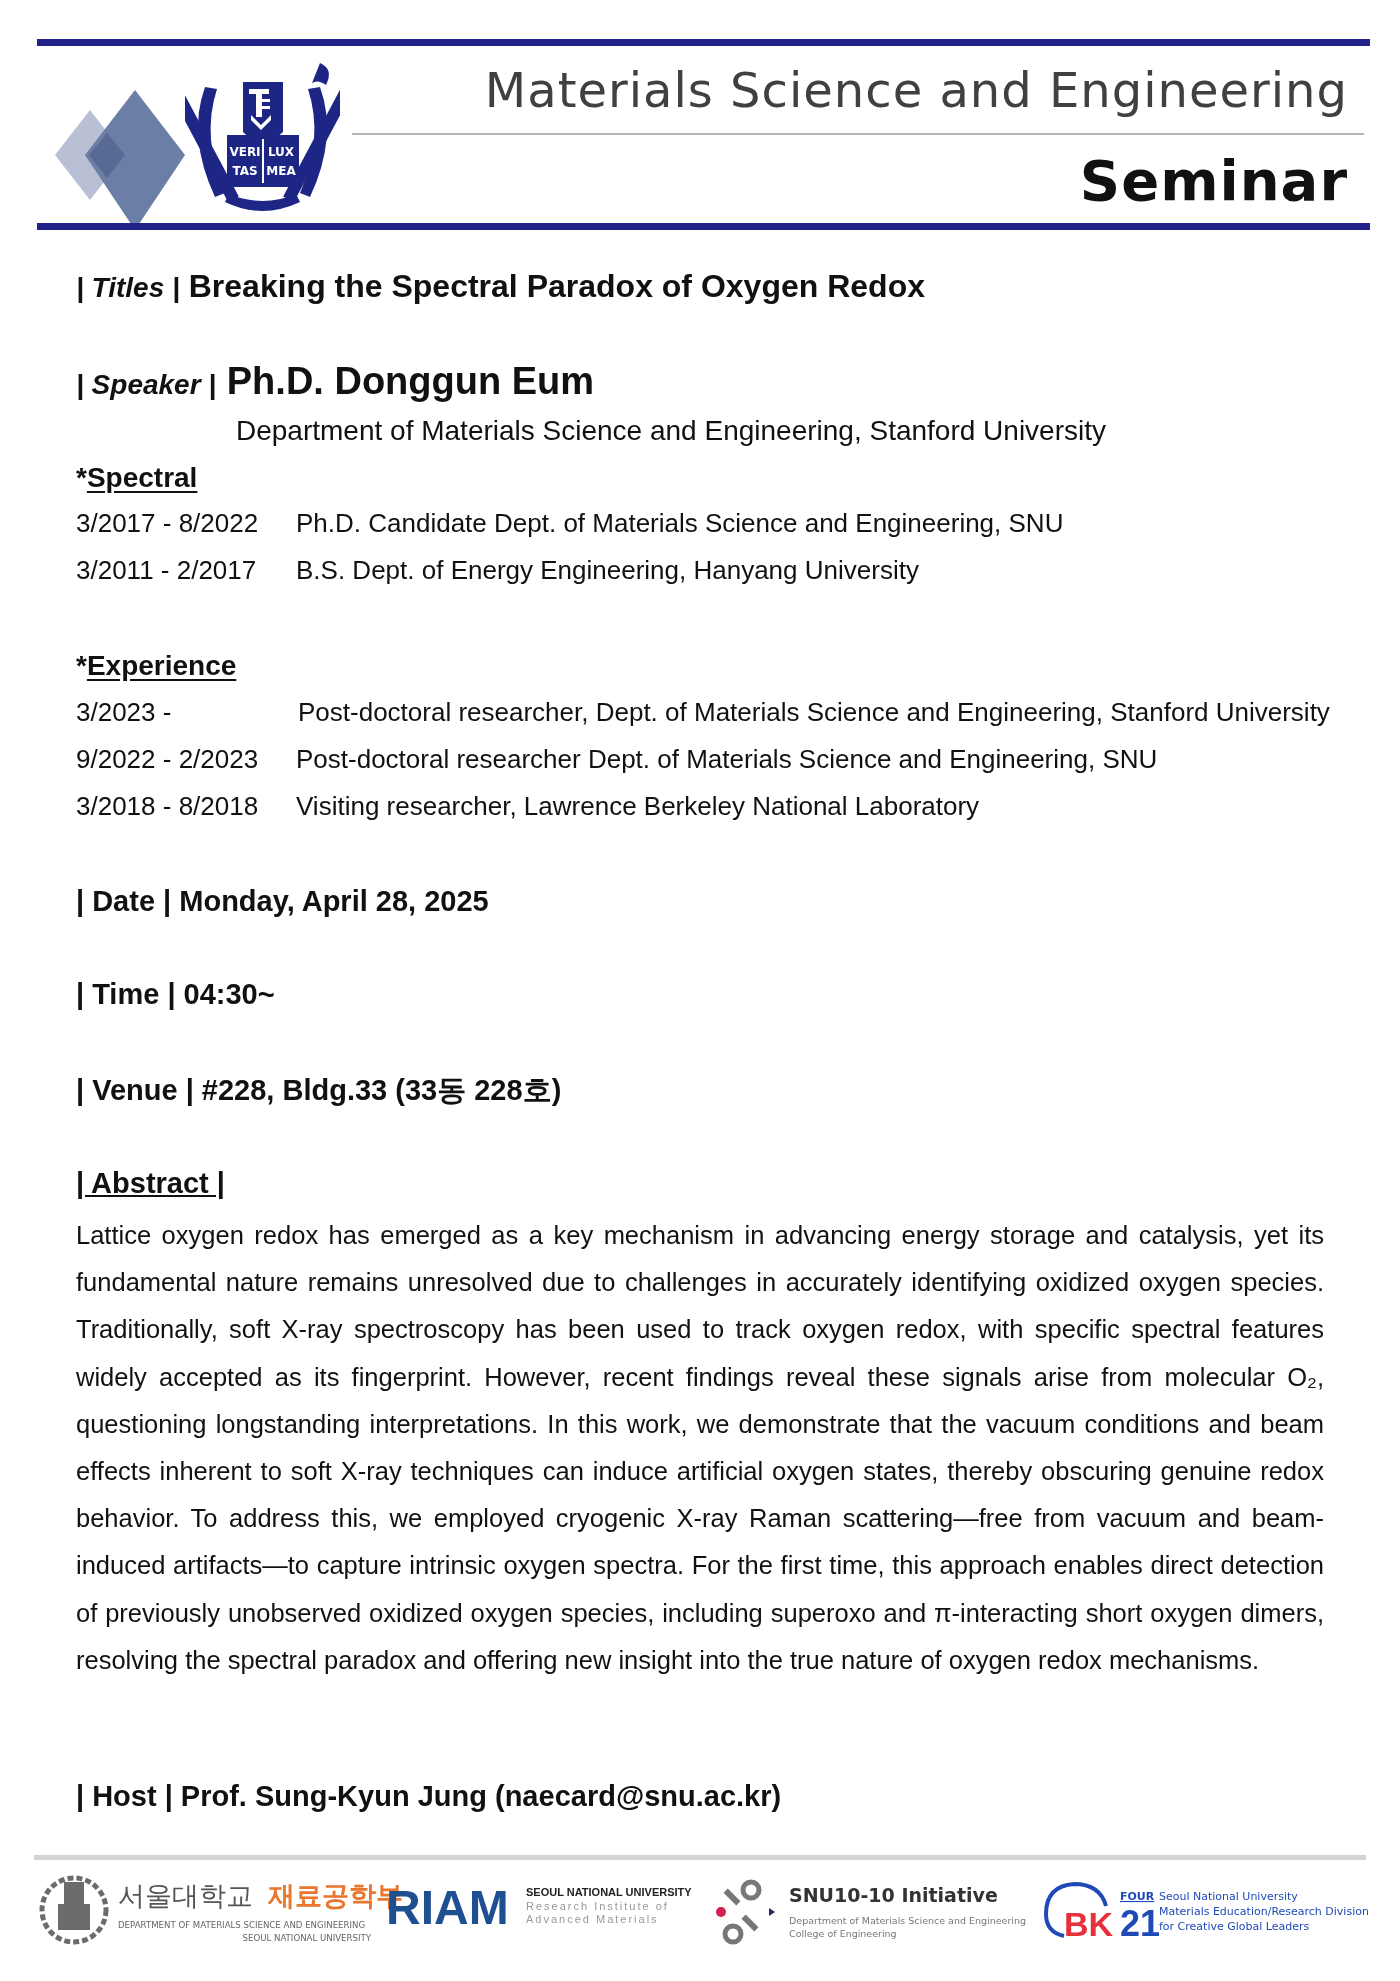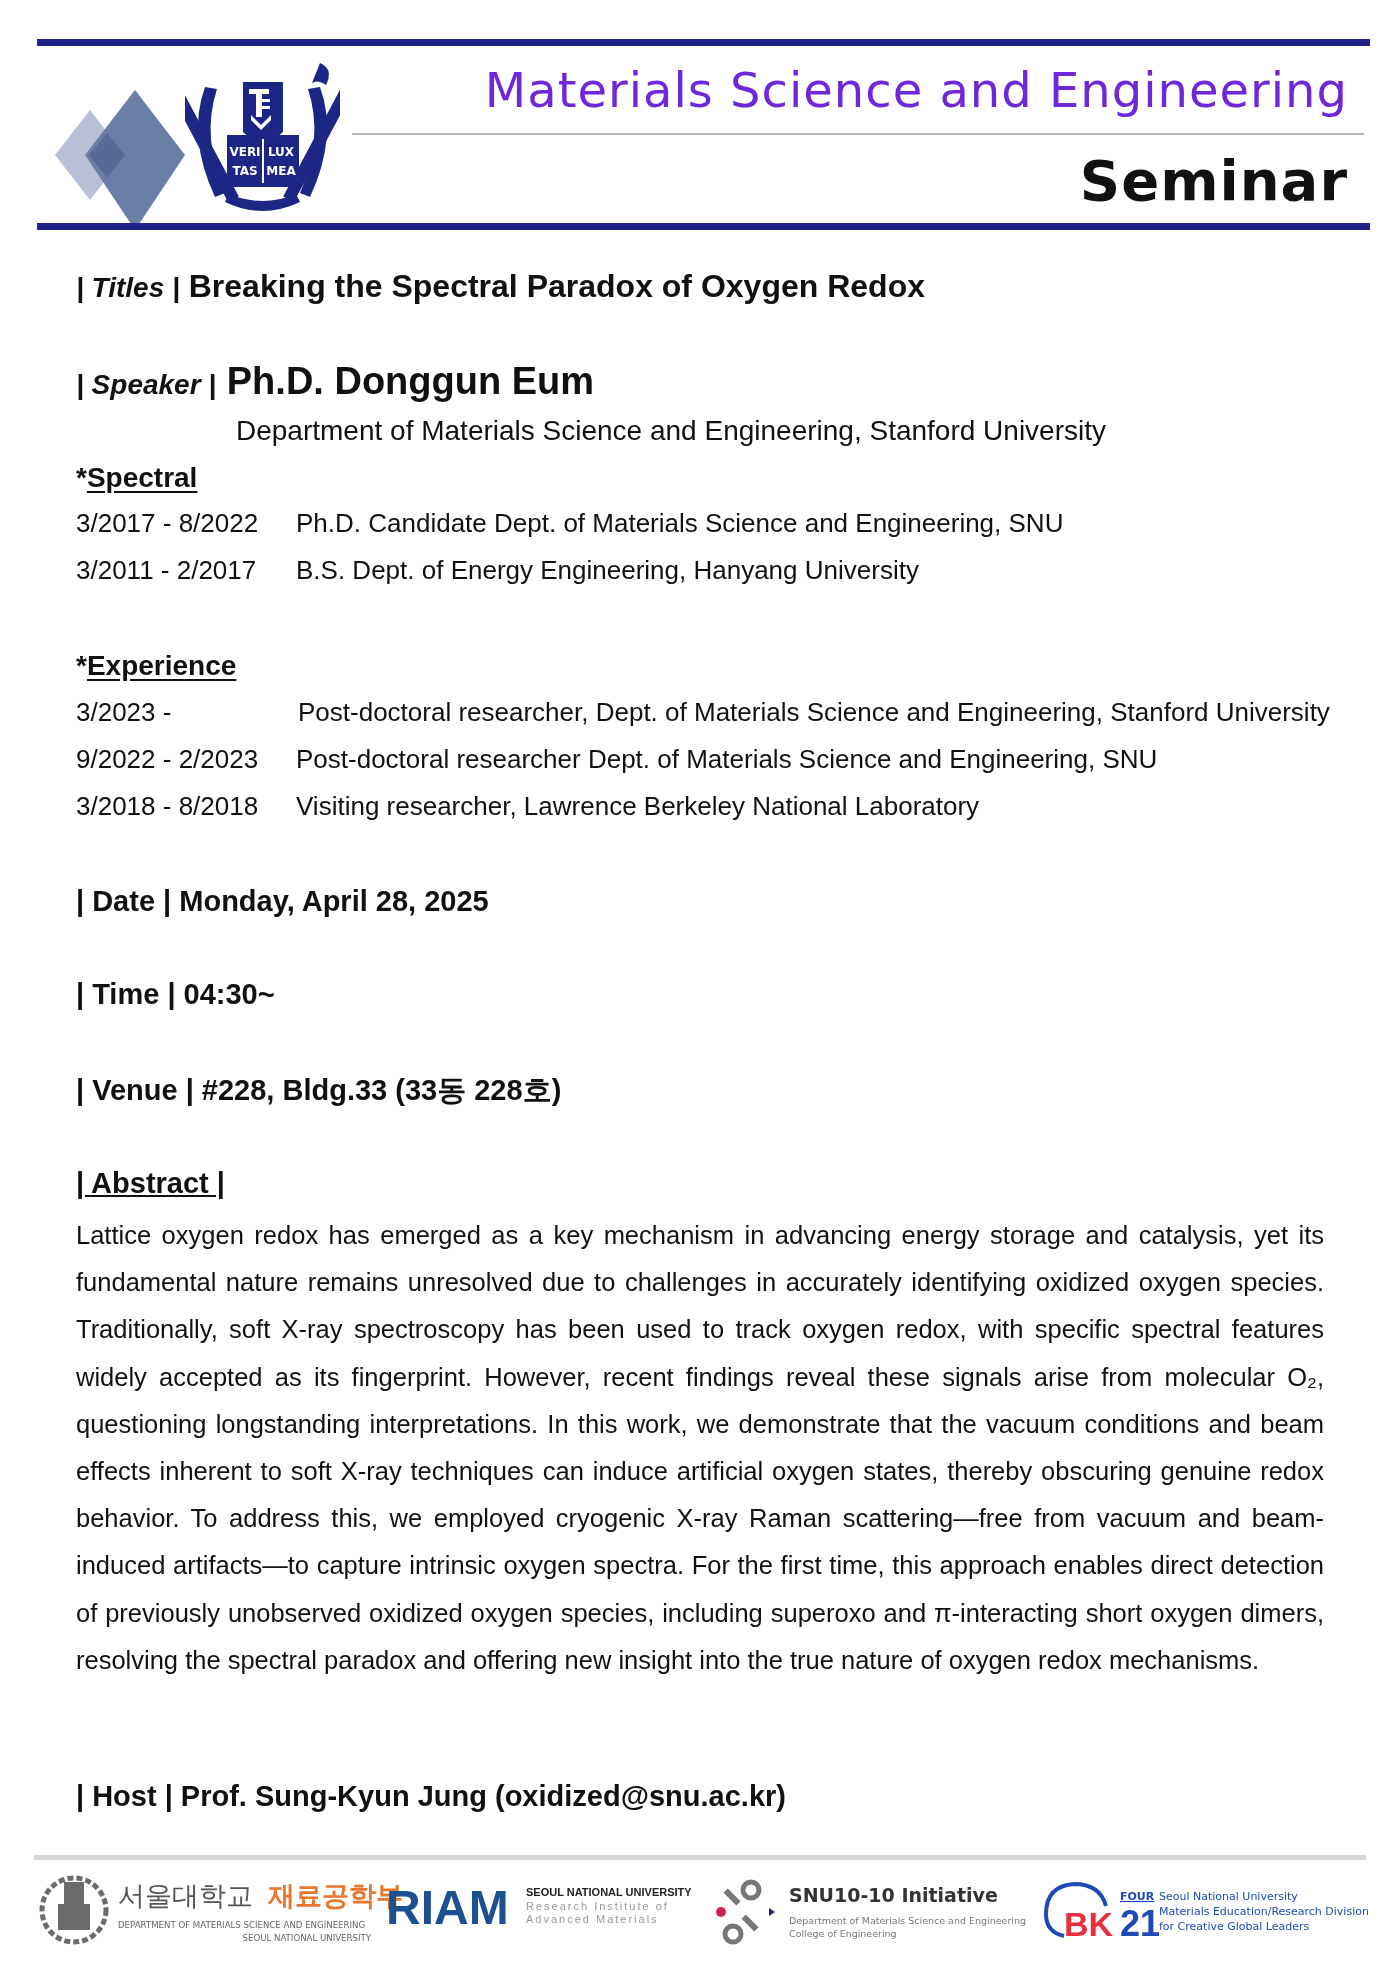--- a/index.html
+++ b/index.html
@@ -5,21 +5,21 @@
   html, body { margin: 0; padding: 0; background: #ffffff; }
   body { width: 1400px; height: 1981px; position: relative; overflow: hidden; font-family: "Liberation Sans", "DejaVu Sans", sans-serif; color: #111; }
 
   .bar { position: absolute; left: 37px; width: 1333px; height: 7px; background: #22238a; }
   #top-bar { top: 39px; }
   #bottom-bar { top: 223px; }
 
   #diamonds { position: absolute; left: 45px; top: 90px; width: 150px; height: 150px; }
   #seal { position: absolute; left: 185px; top: 57px; width: 155px; height: 160px; }
 
-  #dept-title { position: absolute; right: 52px; top: 62px; font-size: 48px; letter-spacing: 1px; font-family: "DejaVu Sans", sans-serif; font-weight: normal; color: #6d28d9; }
+  #dept-title { position: absolute; right: 52px; top: 62px; font-size: 48px; letter-spacing: 1px; font-family: "DejaVu Sans", sans-serif; font-weight: normal; color: #404040; }
   #header-rule { position: absolute; left: 352px; top: 133px; width: 1012px; height: 2px; background: #b5b5b5; }
   #seminar-title { position: absolute; right: 52px; top: 148px; font-size: 56px; font-weight: bold; font-family: "DejaVu Sans", sans-serif; letter-spacing: 1px; color: #111; }
 
   .field { position: absolute; left: 76px; white-space: nowrap; font-weight: bold; }
   .field .lbl { font-weight: bold; font-style: italic; }
   #title-row { top: 268px; font-size: 32px; }
   #title-row .lbl { font-size: 28px; }
   #speaker-row { top: 360px; font-size: 38px; }
   #speaker-row .lbl { font-size: 28px; }
   #affiliation { position: absolute; left: 236px; top: 415px; font-size: 28px; font-weight: normal; white-space: nowrap; }
@@ -132,21 +132,21 @@
 <div class="info-row" id="venue-row">
   <span>| Venue |</span>
   <span>#228, Bldg.33 (33동 228호)</span>
 </div>
 
 <div class="info-row" id="abstract-head">| Abstract |</div>
 <div id="abstract-body">Lattice oxygen redox has emerged as a key mechanism in advancing energy storage and catalysis, yet its fundamental nature remains unresolved due to challenges in accurately identifying oxidized oxygen species. Traditionally, soft X-ray spectroscopy has been used to track oxygen redox, with specific spectral features widely accepted as its fingerprint. However, recent findings reveal these signals arise from molecular O₂, questioning longstanding interpretations. In this work, we demonstrate that the vacuum conditions and beam effects inherent to soft X-ray techniques can induce artificial oxygen states, thereby obscuring genuine redox behavior. To address this, we employed cryogenic X-ray Raman scattering—free from vacuum and beam-induced artifacts—to capture intrinsic oxygen spectra. For the first time, this approach enables direct detection of previously unobserved oxidized oxygen species, including superoxo and π-interacting short oxygen dimers, resolving the spectral paradox and offering new insight into the true nature of oxygen redox mechanisms.</div>
 
 <div class="info-row" id="host-row">
   <span>| Host |</span>
-  <span>Prof. Sung-Kyun Jung (oxidized@snu.ac.kr)</span>
+  <span>Prof. Sung-Kyun Jung (naecard@snu.ac.kr)</span>
 </div>
 
 <div id="footer-rule"></div>
 <div id="footer">
 
   <svg class="logo" id="logo-snu-mse" viewBox="0 0 370 80">
     <g>
       <circle cx="38" cy="40" r="32" fill="none" stroke="#6b6b6b" stroke-width="5" stroke-dasharray="6 3"></circle>
       <rect x="22" y="34" width="32" height="26" fill="#6b6b6b"></rect>
       <path d="M28 12 h20 v22 q-10 10 -20 0 z" fill="#6b6b6b"></path>

